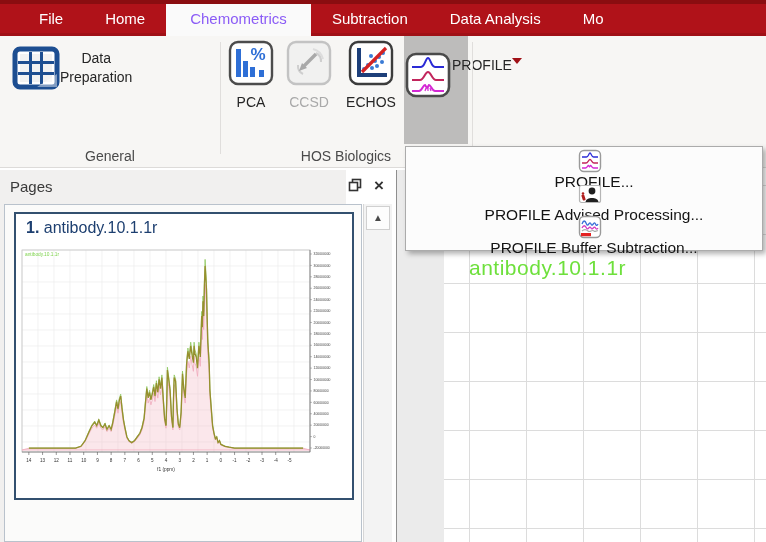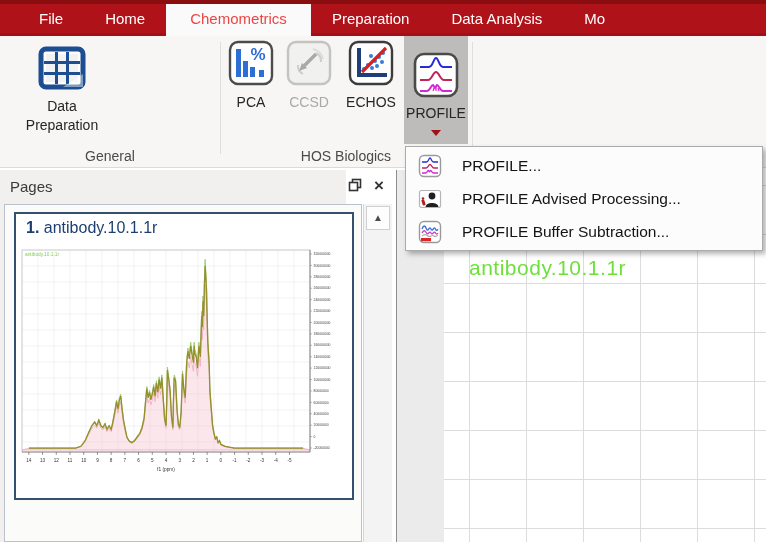--- a/index.html
+++ b/index.html
@@ -6,26 +6,26 @@
   html,body { width:766px; height:542px; }
   body { font-family:"Liberation Sans", sans-serif; background:#fff; overflow:hidden; }
   .app { position:relative; width:766px; height:542px; overflow:hidden; background:#fff; }
 
   
   .menubar { position:absolute; left:0; top:0; width:766px; height:36px;
     background:linear-gradient(to bottom,#8a0d10 0,#8a0d10 4px,#b01219 4px,#b01219 33px,#a01016 33px,#a01016 36px);
     display:flex; align-items:flex-start; }
   .menu-item { position:relative; margin-top:4px; height:29px; line-height:29px; padding:0 21px;
     color:#fff; font-size:15px; cursor:default; white-space:nowrap; }
-  .menu-item.active { background:#fafafa; color:#ef4444; height:32px; line-height:30px; padding:0 24px; }
+  .menu-item.active { background:#fafafa; color:#8b5cf6; height:32px; line-height:30px; padding:0 24px; }
 
   
   .ribbon { position:absolute; left:0; top:36px; width:766px; height:132px; background:#f7f6f4; border-bottom:1px solid #dddbd9; }
   .rib-sep { position:absolute; top:6px; width:1px; height:112px; background:#e0deDC; }
-  .big-btn { position:absolute; top:2px; height:106px; display:flex; flex-direction:column; align-items:center; padding-top:6px; }
+  .big-btn { position:absolute; top:2px; height:106px; display:flex; flex-direction:row; align-items:flex-start; padding-top:6px; }
   .big-btn .btn-label { font-size:14px; color:#262626; text-align:center; line-height:19px; margin-top:5px; }
   .sel-bg { background:#bdbcbb; }
   .small-btn { position:absolute; top:4px; display:flex; flex-direction:column; align-items:center; }
   .small-btn .btn-label { font-size:14px; color:#262626; margin-top:8px; }
   .small-btn.disabled .btn-label { color:#a9a9a9; }
   .group-label { position:absolute; top:112px; font-size:14px; color:#4a4a4a; text-align:center; }
   .drop-arrow { width:0; height:0; border-left:5px solid transparent; border-right:5px solid transparent; border-top:6px solid #a01016; margin-top:7px; }
 
   
   .pages-panel { position:absolute; left:0; top:170px; width:346px; height:372px; background:#f1f0ef; }
@@ -42,36 +42,36 @@
   
   .main-area { position:absolute; left:396px; top:170px; width:370px; height:372px; background:#ebebeb; border-left:1px solid #8f8f8f; }
   .page-canvas { position:absolute; left:47px; top:0; width:323px; height:372px; background:#fff;
     background-image:linear-gradient(to right,#dcdcdc 1px,transparent 1px),linear-gradient(to bottom,#dcdcdc 1px,transparent 1px);
     background-size:57px 49px; background-position:25px 15px; }
   .canvas-label { position:absolute; left:25px; top:86px; font-size:21px; color:#6ee03c; letter-spacing:0.5px; }
 
   
   .dropdown { position:absolute; left:405px; top:146px; width:358px; background:#fcfcfc; border:1px solid #ababab;
     box-shadow:3px 3px 5px rgba(0,0,0,0.3); z-index:50; padding:2px 0; }
-  .dd-item { height:33px; display:flex; align-items:center; cursor:pointer; }
+  .dd-item { height:33px; display:flex; align-items:center; cursor:pointer;flex-direction:column; }
   .dd-icon { width:24px; height:24px; margin-left:12px; flex:0 0 24px; }
   .dd-label { margin-left:20px; font-size:15.5px; color:#141414; }
 
   svg { display:block; }
 </style>
 </head>
 <body>
 
 <div class="app">
 
   <div class="menubar">
     <div class="menu-item" style="margin-left:18px">File</div>
     <div class="menu-item">Home</div>
     <div class="menu-item active">Chemometrics</div>
-    <div class="menu-item">Preparation</div>
+    <div class="menu-item">Subtraction</div>
     <div class="menu-item">Data Analysis</div>
     <div class="menu-item">Mo</div>
   </div>
 
   <div class="ribbon">
 
     <div class="big-btn" style="left:12px; width:100px;">
       <span>
         <svg width="48" height="48" viewBox="0 0 48 48">
           <rect x="3" y="5" width="42" height="38" rx="5" fill="#fff" stroke="#1d4e91" stroke-width="5"></rect>

